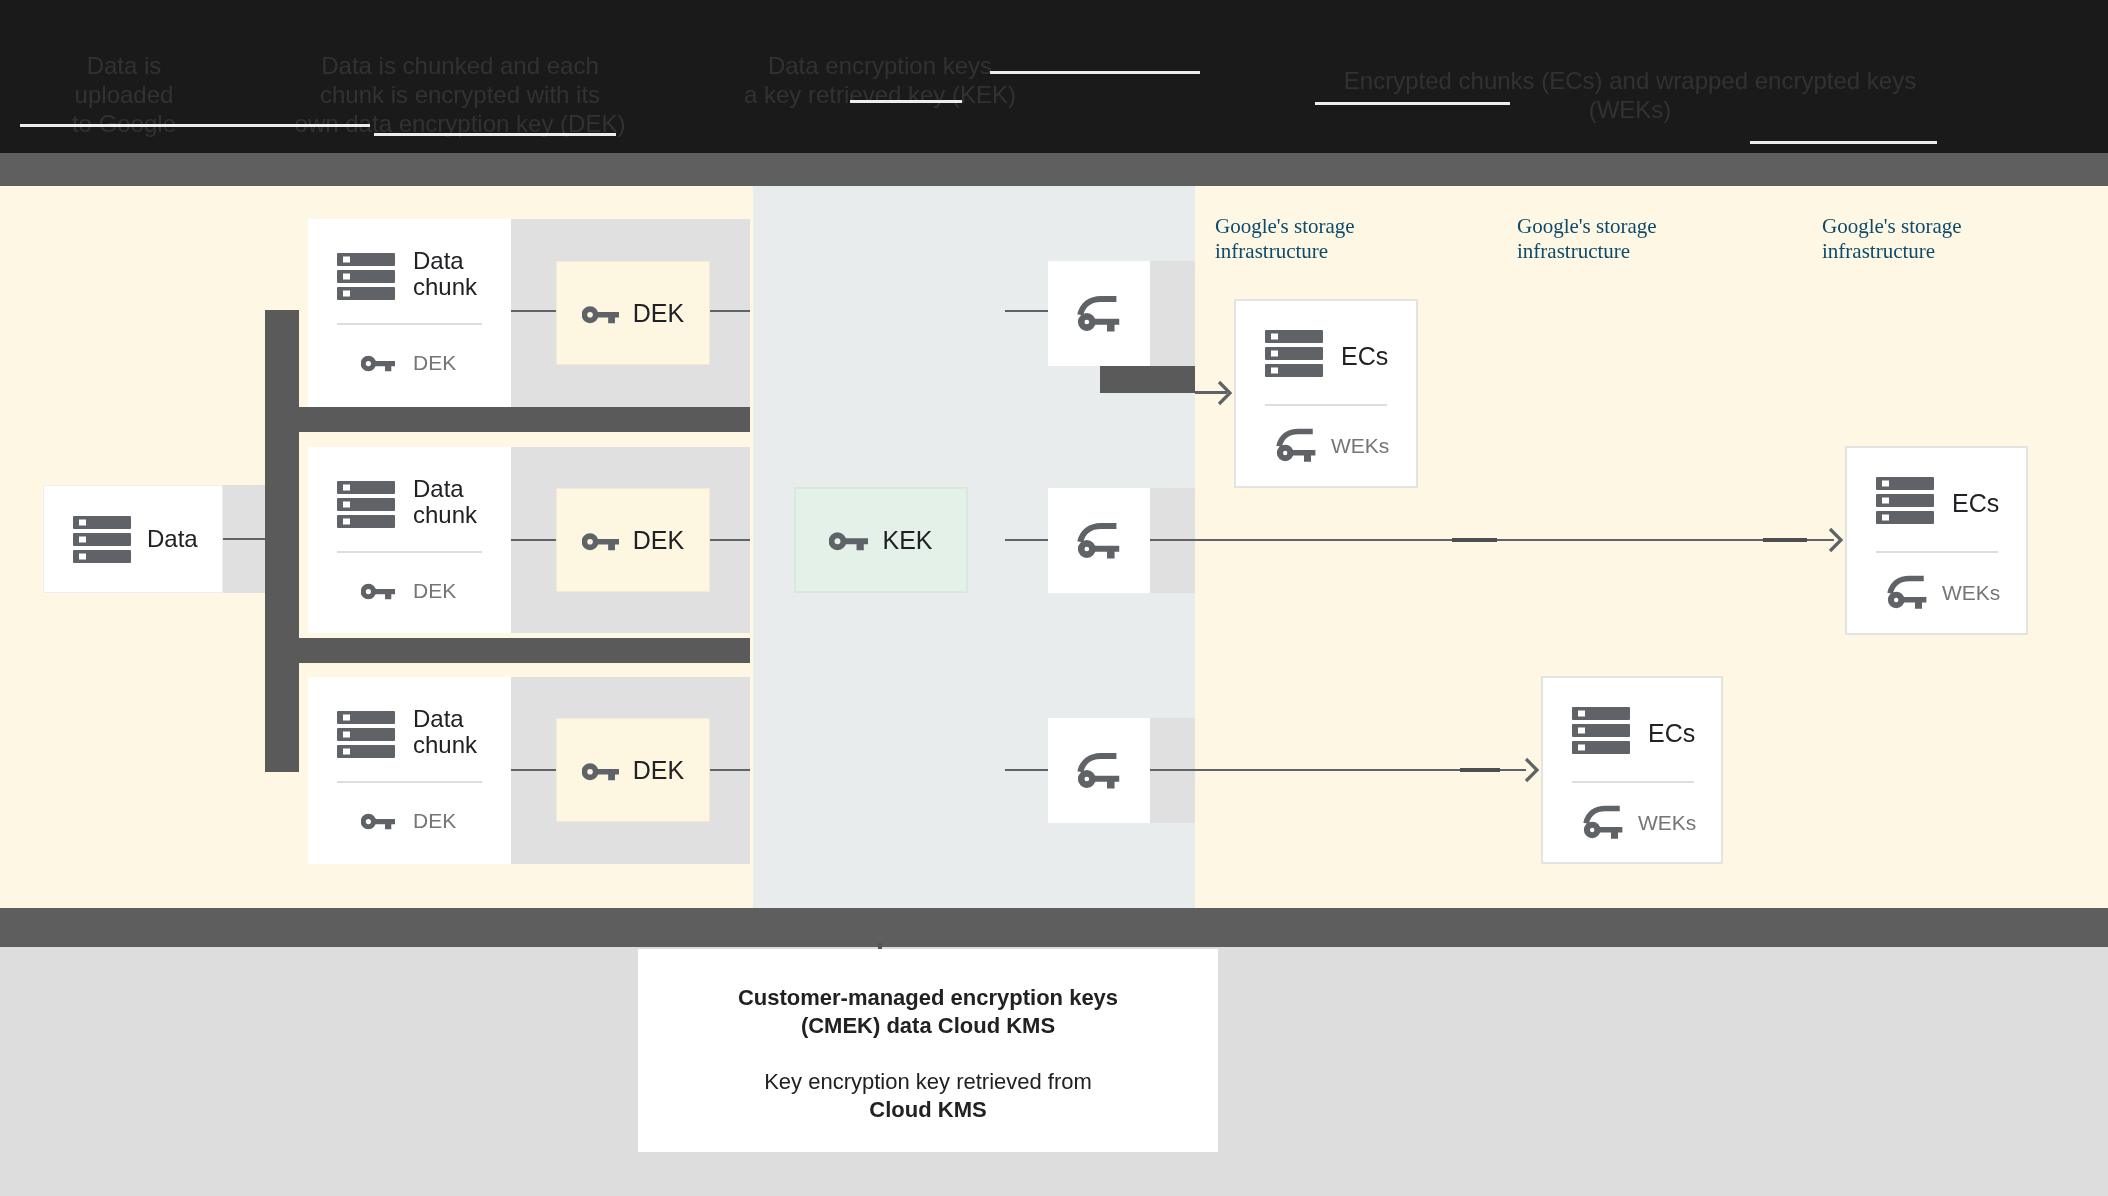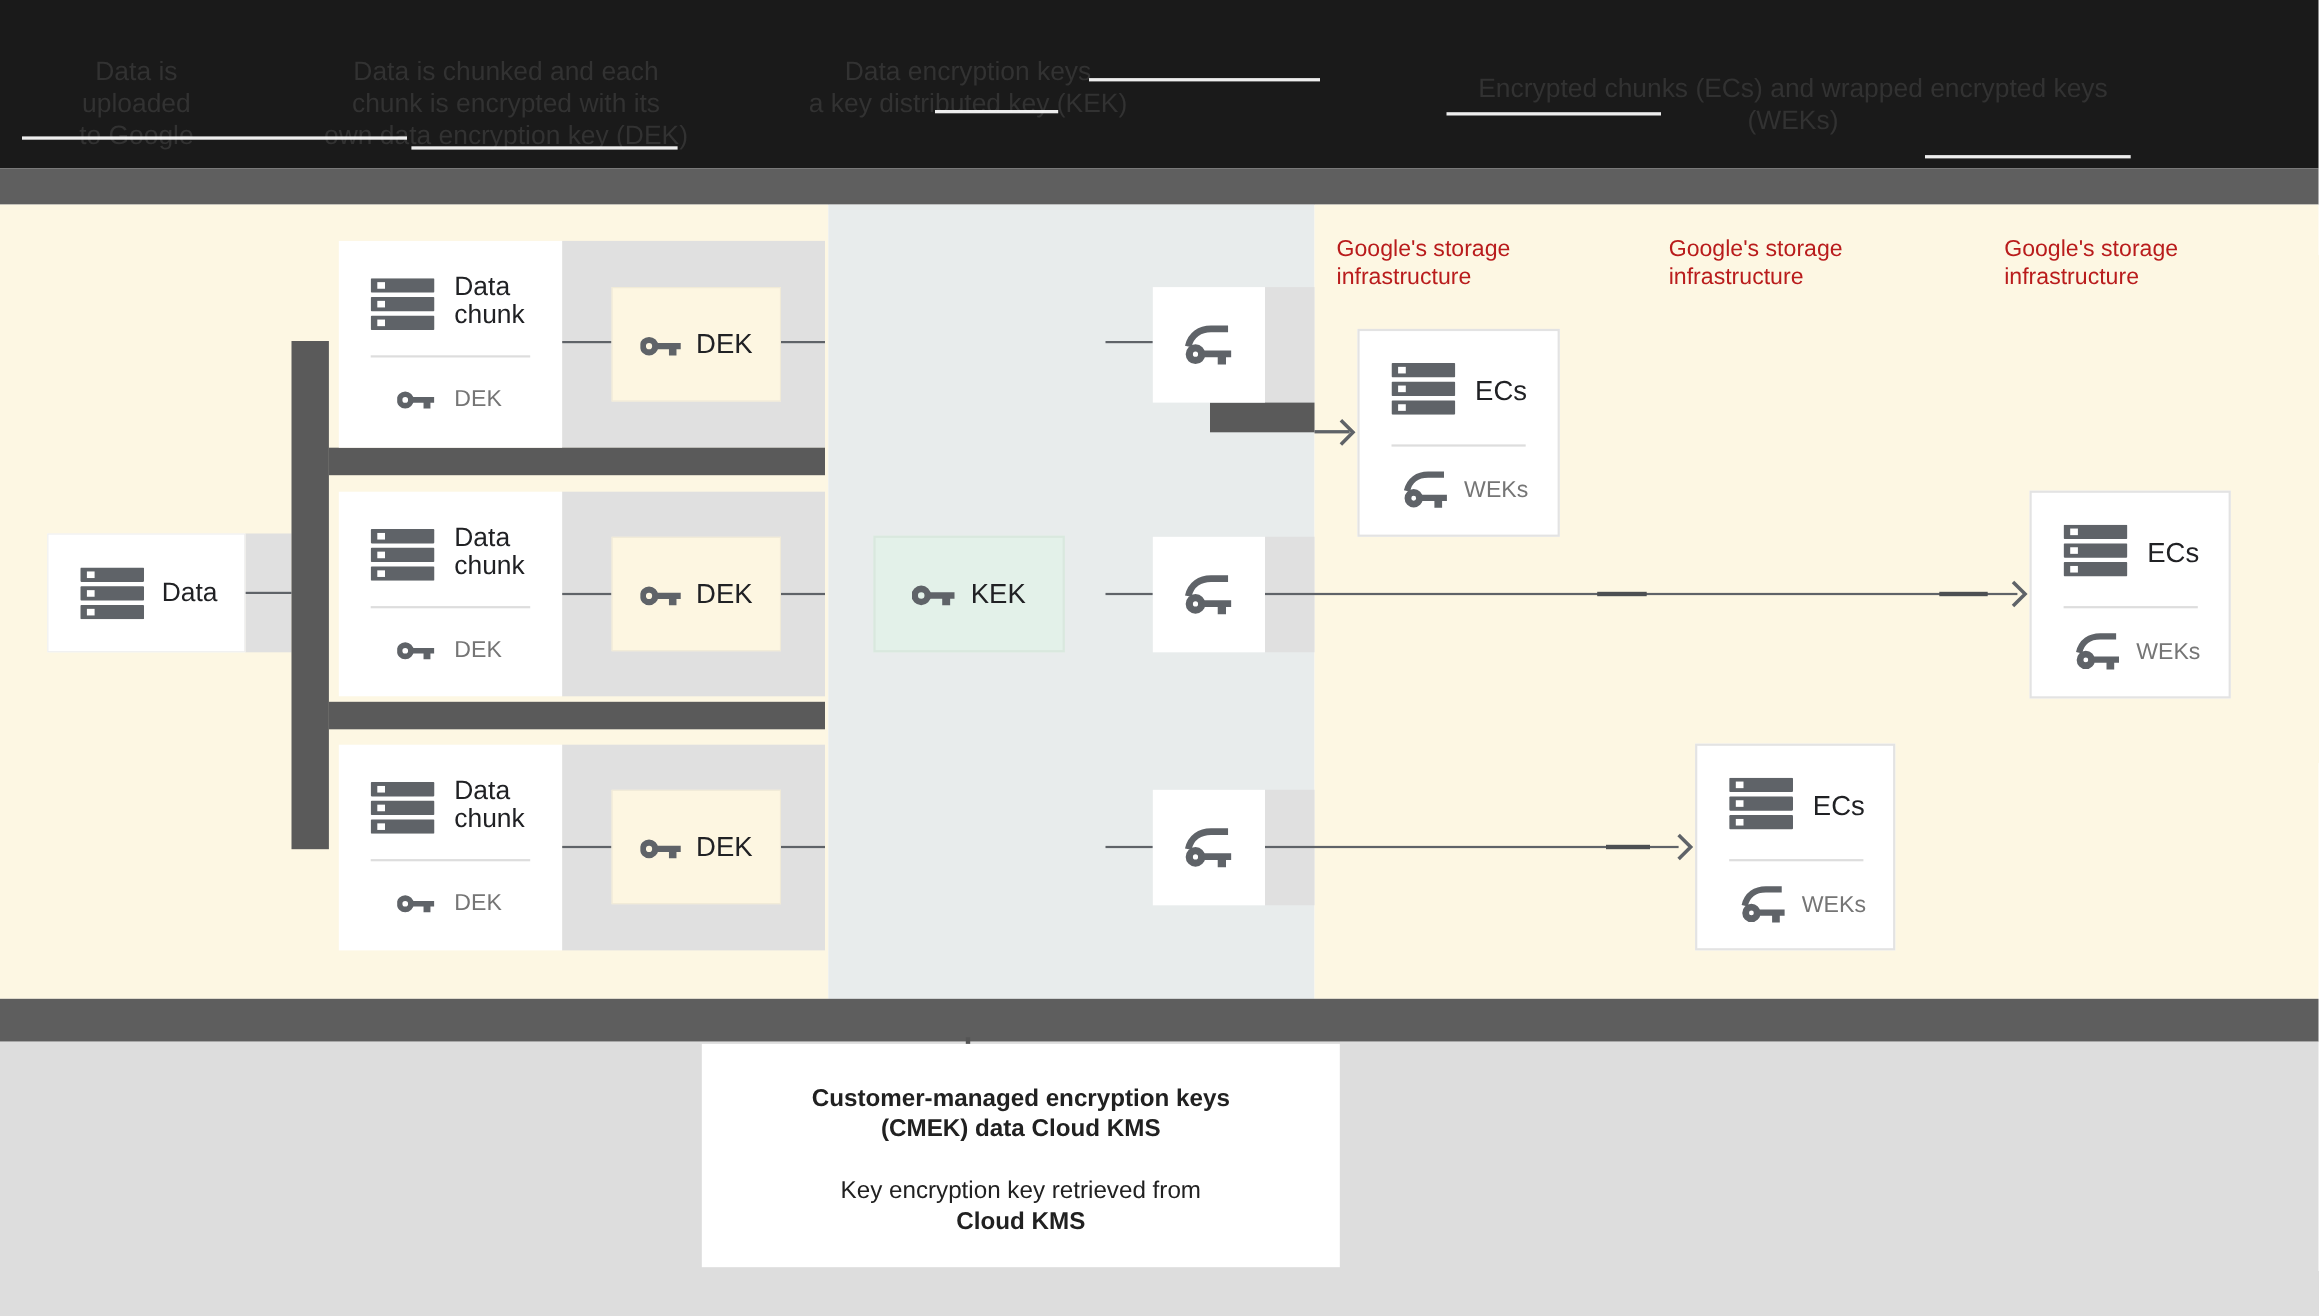--- a/index.html
+++ b/index.html
@@ -25,21 +25,21 @@
   .bordered{border:2px solid #e3e3e3;box-sizing:border-box;padding-left:10px;}
   .card-title{color:#202124;font-size:24px;line-height:26px;}
   .card-title-lg{color:#202124;font-size:25px;}
   .sub-label{color:#757575;font-size:21px;}
   .divider{background:#dddddd;height:2px;}
   .dek-box{background:#fdf6e1;border:1px solid #f0ead7;box-sizing:border-box;
            display:flex;align-items:center;justify-content:center;gap:14px;}
   .kek-box{background:#e3f1e9;border:2px solid #d9e8de;box-sizing:border-box;
            display:flex;align-items:center;justify-content:center;gap:14px;}
   .wk-box{background:#ffffff;display:flex;align-items:center;justify-content:center;}
-  .storage-label{color:#b91c1c;font-size:21px;line-height:25px;}
+  .storage-label{color:#0c4a6e;font-size:21px;line-height:25px;font-family:Liberation Serif, serif;}
   
   .bottom-gray{background:#dddddd;}
   .caption-box{background:#ffffff;text-align:center;color:#212121;
                font-size:22px;line-height:28px;}
   .bold{font-weight:bold;}
   .icon{color:#5f6368;}
   svg{display:block;}
 </style>
 </head>
 <body>
@@ -82,21 +82,21 @@
     <div>uploaded</div>
     <div>to Google</div>
   </div>
   <div class="abs hdr-col" style="left:280px;top:51px;width:360px;">
     <div>Data is chunked and each</div>
     <div>chunk is encrypted with its</div>
     <div>own data encryption key (DEK)</div>
   </div>
   <div class="abs hdr-col" style="left:700px;top:51px;width:360px;">
     <div>Data encryption keys</div>
-    <div>a key distributed key (KEK)</div>
+    <div>a key retrieved key (KEK)</div>
   </div>
   <div class="abs hdr-col" style="left:1300px;top:66px;width:660px;">
     <div>Encrypted chunks (ECs) and wrapped encrypted keys (WEKs)</div>
   </div>
 
   <div class="abs hdr-artifact" style="left:20px;top:124px;width:350px;"></div>
   <div class="abs hdr-artifact" style="left:374px;top:133px;width:242px;"></div>
   <div class="abs hdr-artifact" style="left:990px;top:71px;width:210px;"></div>
   <div class="abs hdr-artifact" style="left:850px;top:100px;width:112px;"></div>
   <div class="abs hdr-artifact" style="left:1315px;top:102px;width:195px;"></div>

